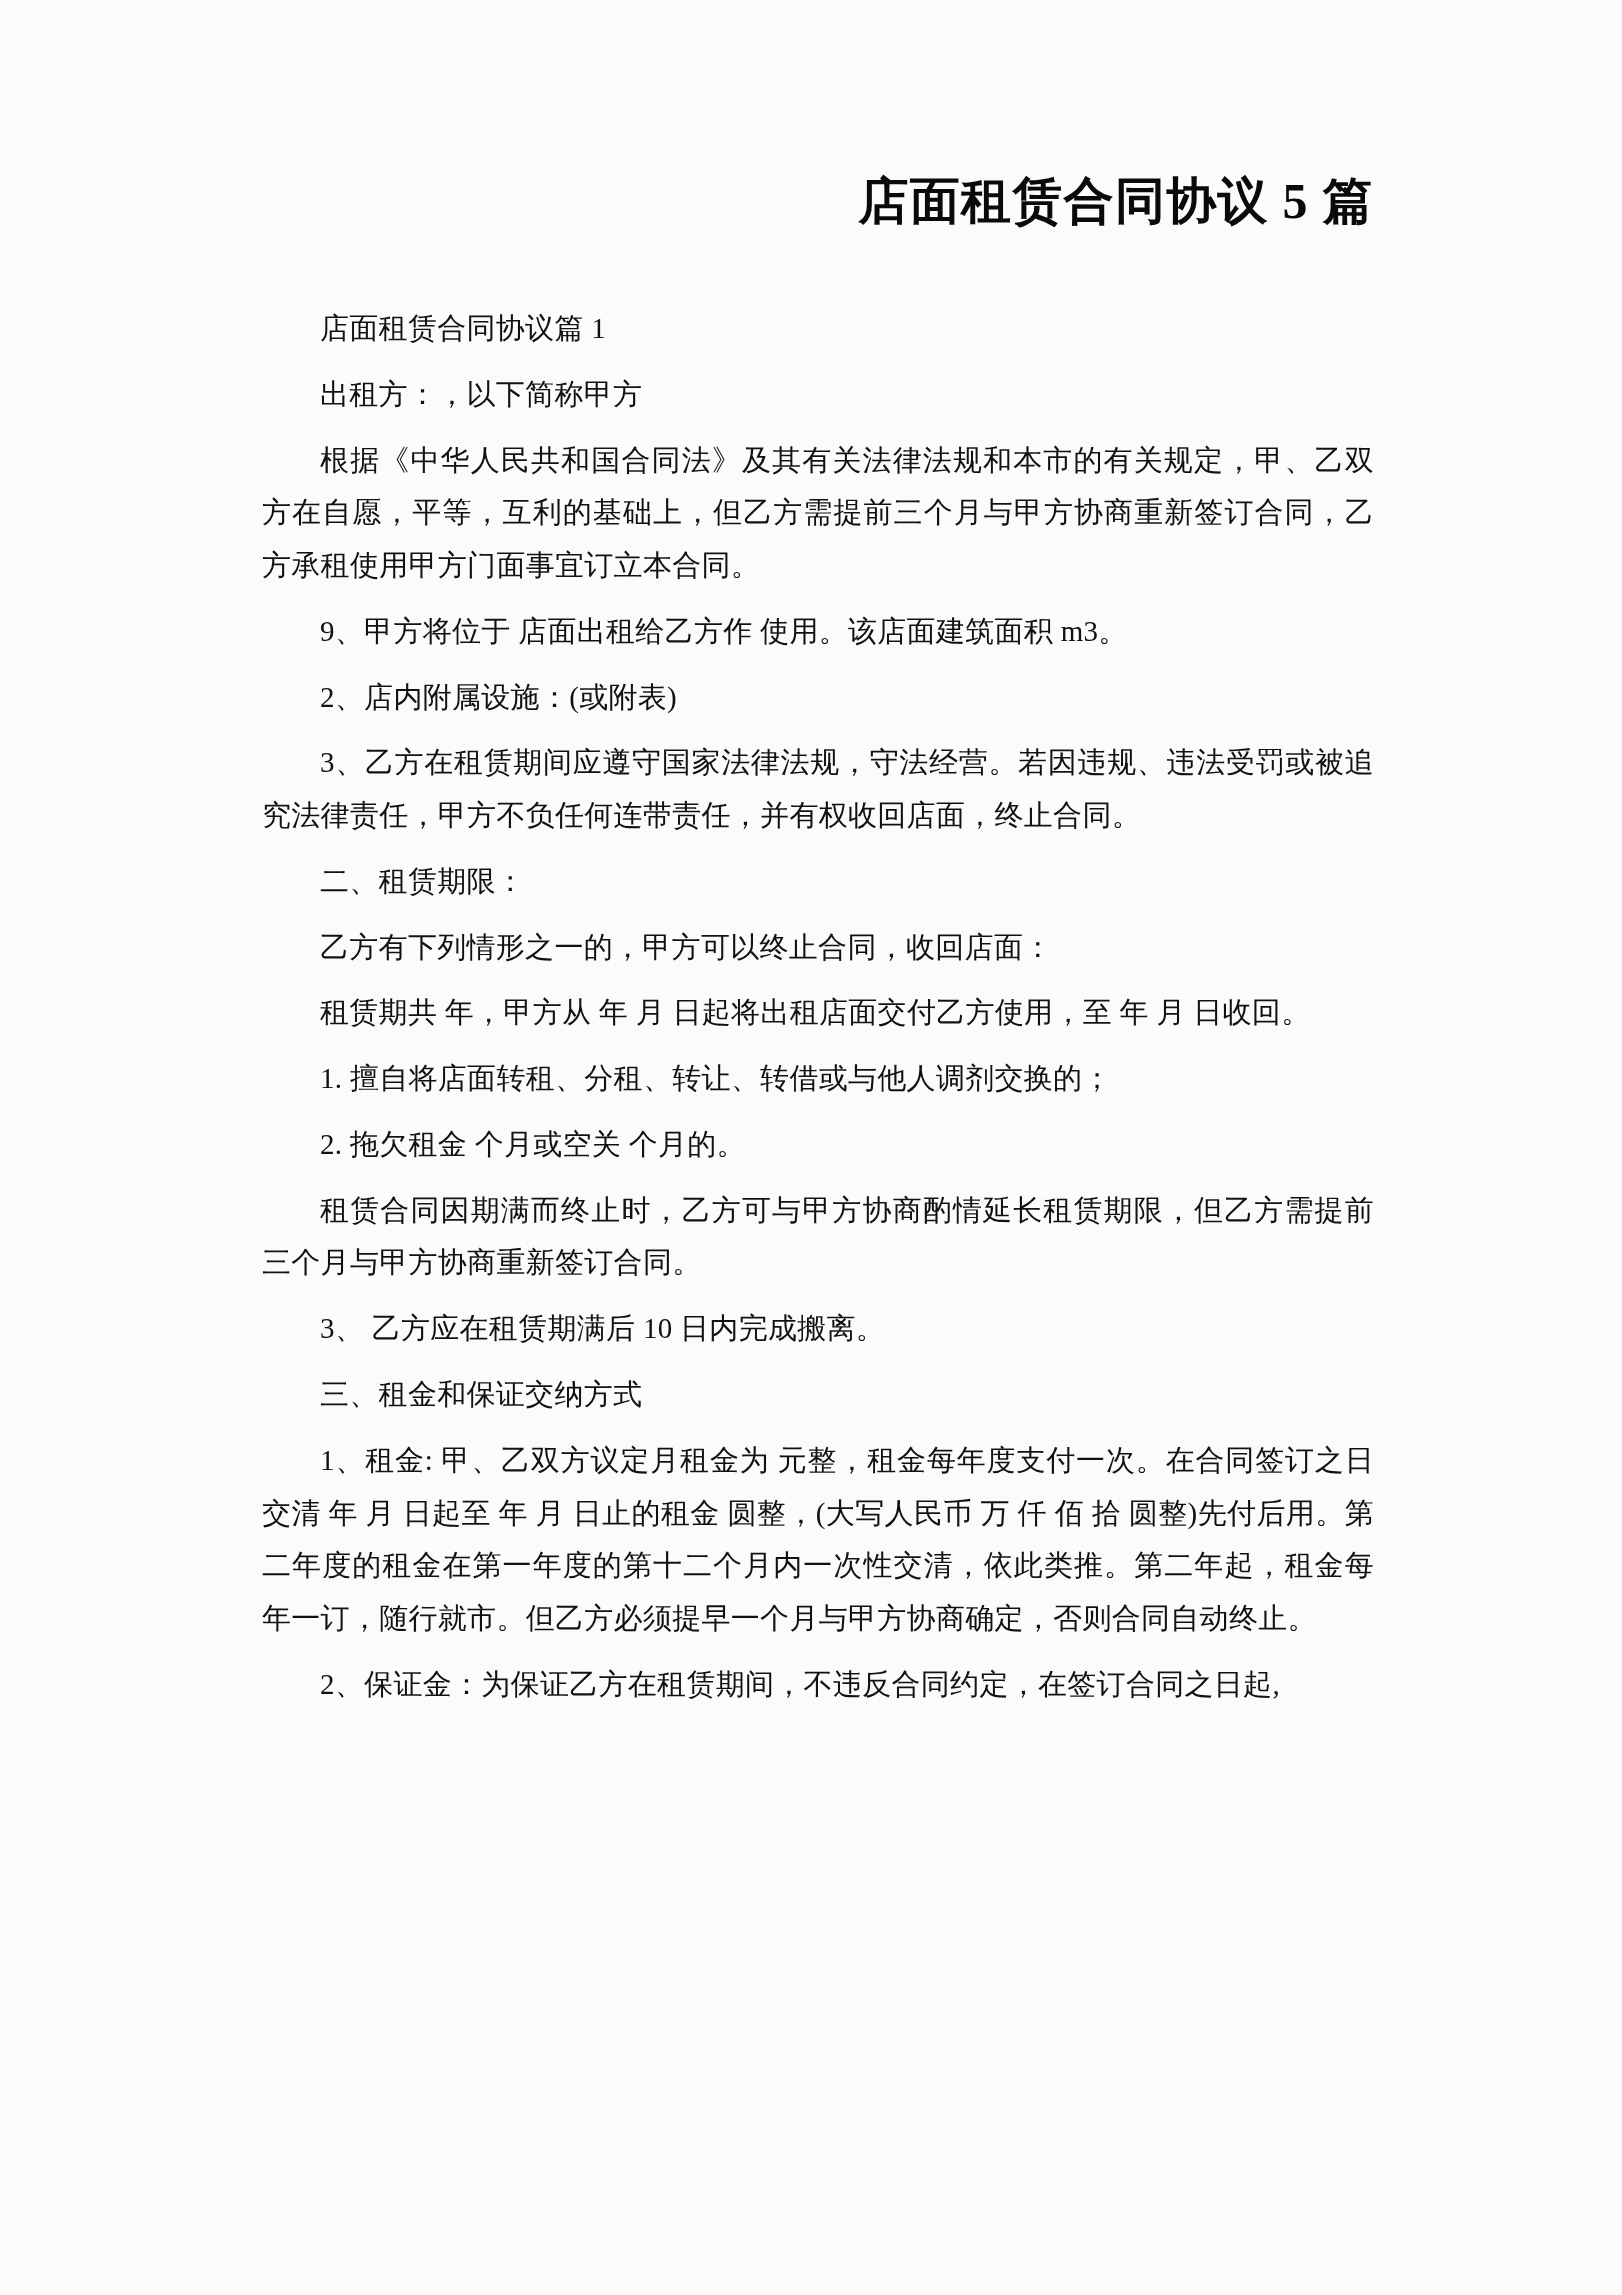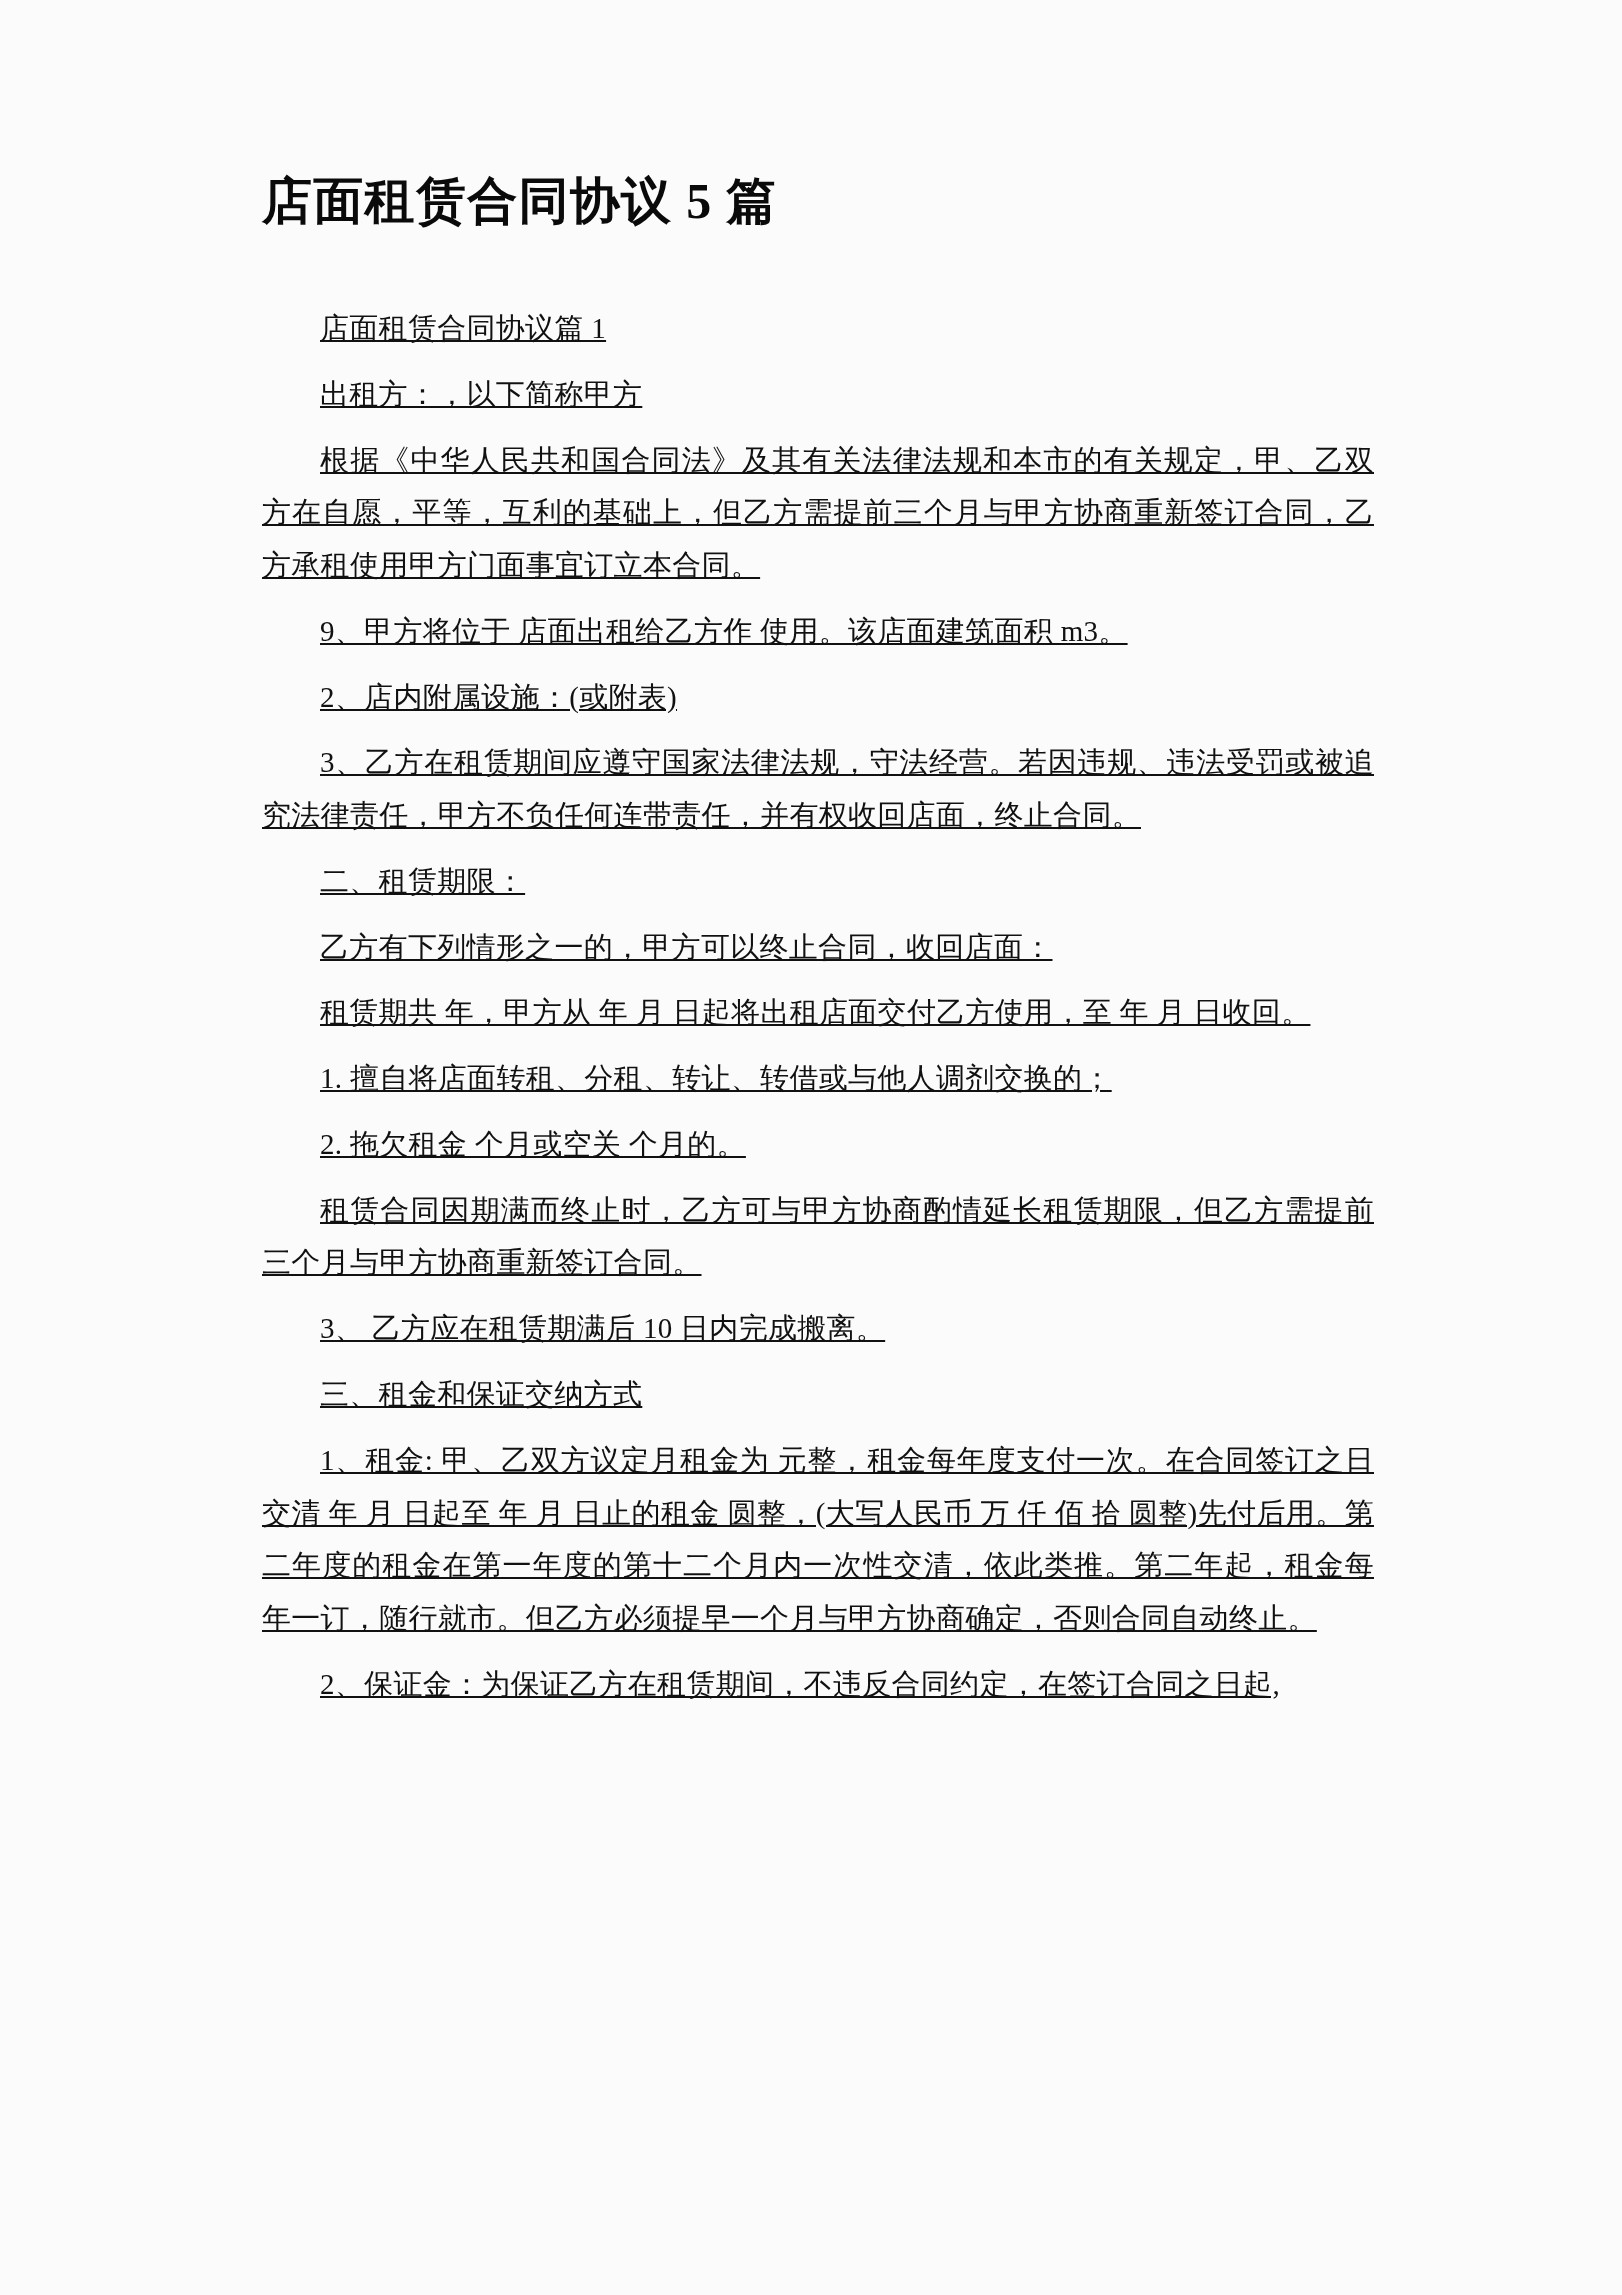--- a/index.html
+++ b/index.html
@@ -19,35 +19,34 @@
   }
   .content {
     position: absolute;
     left: 262px;
     top: 164px;
     width: 1112px;
   }
   .doc-title {
     font-size: 50px;
     font-weight: bold;
-    text-align: left;
+    text-align: right;
     line-height: 1.5;
     letter-spacing: 1.3px;
     margin: 0 0 63px 0;
     color: #0a0a0a;
   }
   .para {
     font-size: 29px;
     line-height: 1.82;
     text-align: justify;
     text-justify: inter-ideograph;
     margin: 0 0 13px 0;
     letter-spacing: 0.3px;
     color: #111111;
-    text-decoration: underline;
   }
   .indent {
     text-indent: 58px;
   }
   .para:last-child { margin-bottom: 0; }
 </style>
 </head>
 <body>
 
 <div class="page">

